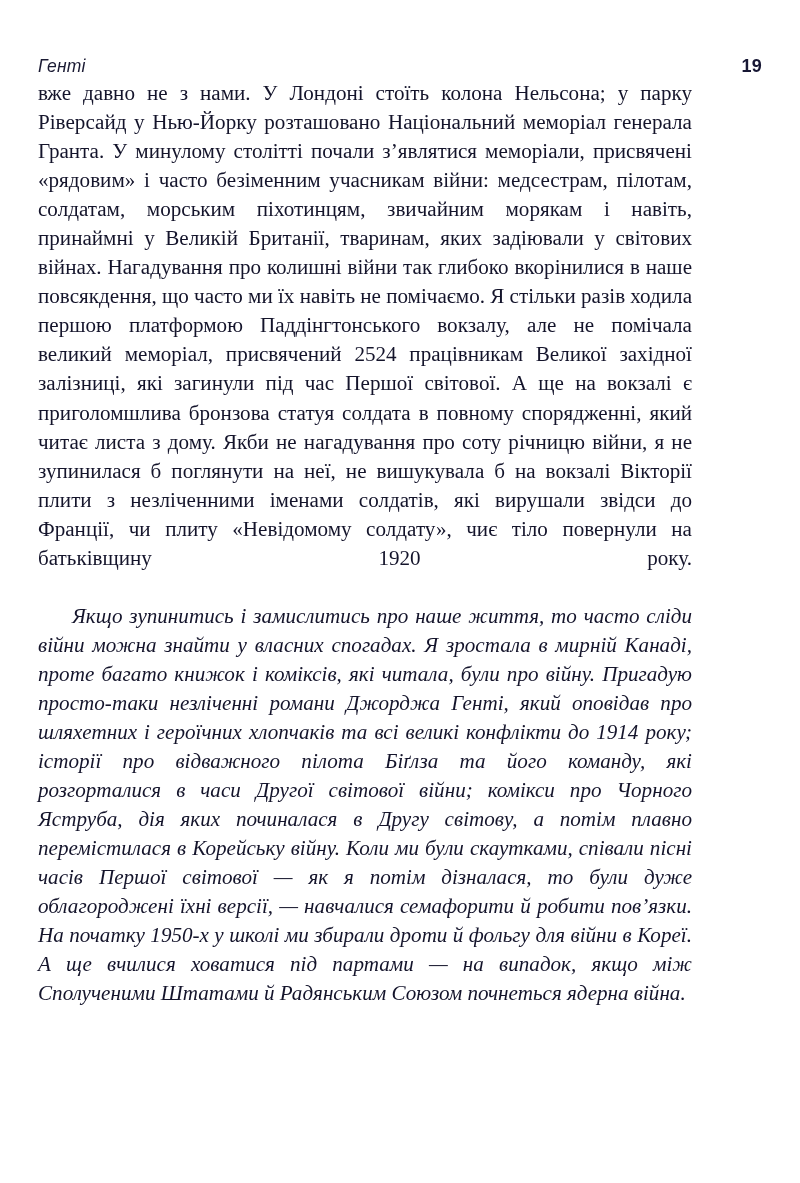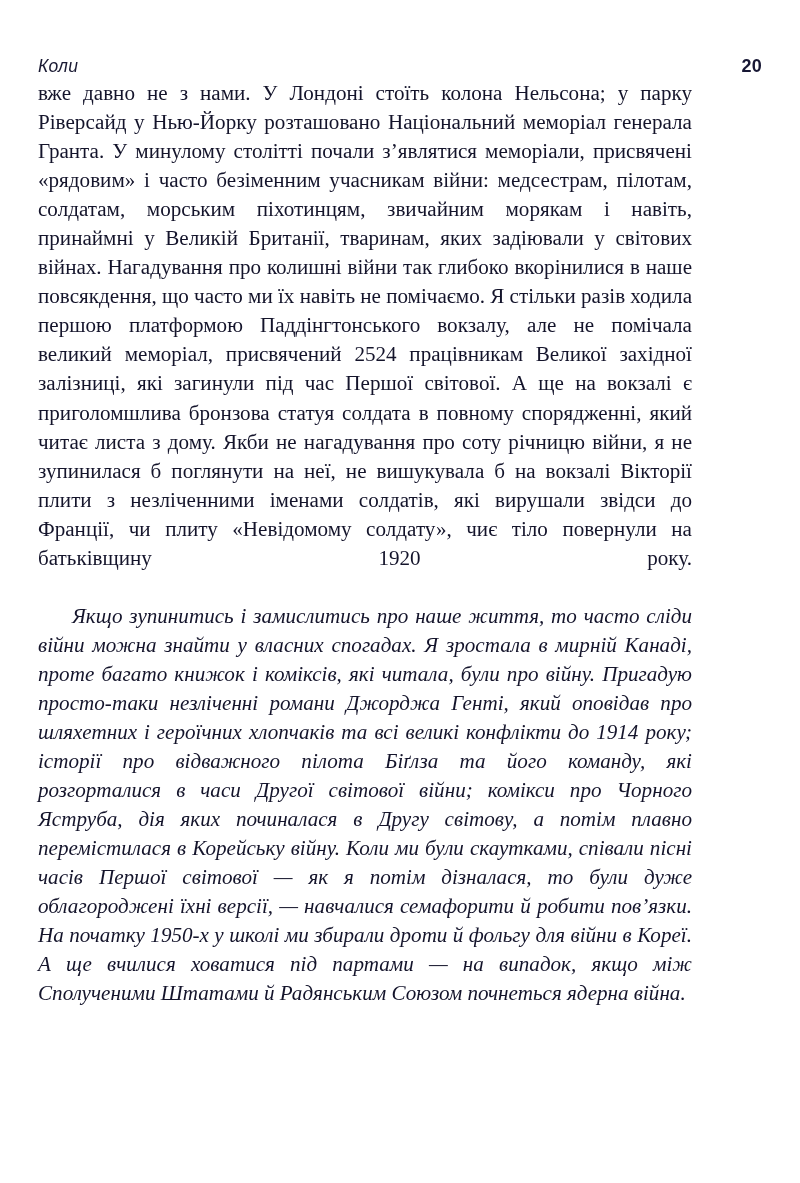--- a/index.html
+++ b/index.html
@@ -93,22 +93,22 @@
   .para.last-line-natural::after {
     content: none;
   }
 </style>
 </head>
 <body>
 
 <div class="page">
 
   <div class="running-head">
-    <span class="running-head-title">Коли</span>
-    <span class="running-head-folio">20</span>
+    <span class="running-head-title">Генті</span>
+    <span class="running-head-folio">19</span>
   </div>
 
   <div class="text-block">
     <p class="para">вже давно не з нами. У Лондоні стоїть колона Нельсона; у парку Ріверсайд у Нью-Йорку розташовано Національний меморіал генерала Гранта. У минулому столітті почали з’являтися меморіали, присвячені «рядовим» і часто безіменним учасникам війни: медсестрам, пілотам, солдатам, морським піхотинцям, звичайним морякам і навіть, принаймні у Великій Британії, тваринам, яких задіювали у світових війнах. Нагадування про колишні війни так глибоко вкорінилися в наше повсякдення, що часто ми їх навіть не помічаємо. Я стільки разів ходила першою платформою Паддінгтонського вокзалу, але не помічала великий меморіал, присвячений 2524 працівникам Великої західної залізниці, які загинули під час Першої світової. А ще на вокзалі є приголомшлива бронзова статуя солдата в повному спорядженні, який читає листа з дому. Якби не нагадування про соту річницю війни, я не зупинилася б поглянути на неї, не вишукувала б на вокзалі Вікторії плити з незліченними іменами солдатів, які вирушали звідси до Франції, чи плиту «Невідомому солдату», чиє тіло повернули на батьківщину 1920 року.</p>
     <p class="para indented last-line-natural">Якщо зупинитись і замислитись про наше життя, то часто сліди війни можна знайти у власних спогадах. Я зростала в мирній Канаді, проте багато книжок і коміксів, які читала, були про війну. Пригадую просто-таки незліченні романи Джорджа Генті, який оповідав про шляхетних і героїчних хлопчаків та всі великі конфлікти до 1914 року; історії про відважного пілота Біґлза та його команду, які розгорталися в часи Другої світової війни; комікси про Чорного Яструба, дія яких починалася в Другу світову, а потім плавно перемістилася в Корейську війну. Коли ми були скаутками, співали пісні часів Першої світової — як я потім дізналася, то були дуже облагороджені їхні версії, — навчалися семафорити й робити пов’язки. На початку 1950-х у школі ми збирали дроти й фольгу для війни в Кореї. А ще вчилися ховатися під партами — на випадок, якщо між Сполученими Штатами й Радянським Союзом почнеться ядерна війна.</p>
   </div>
 
 </div>
 
 </body></html>

